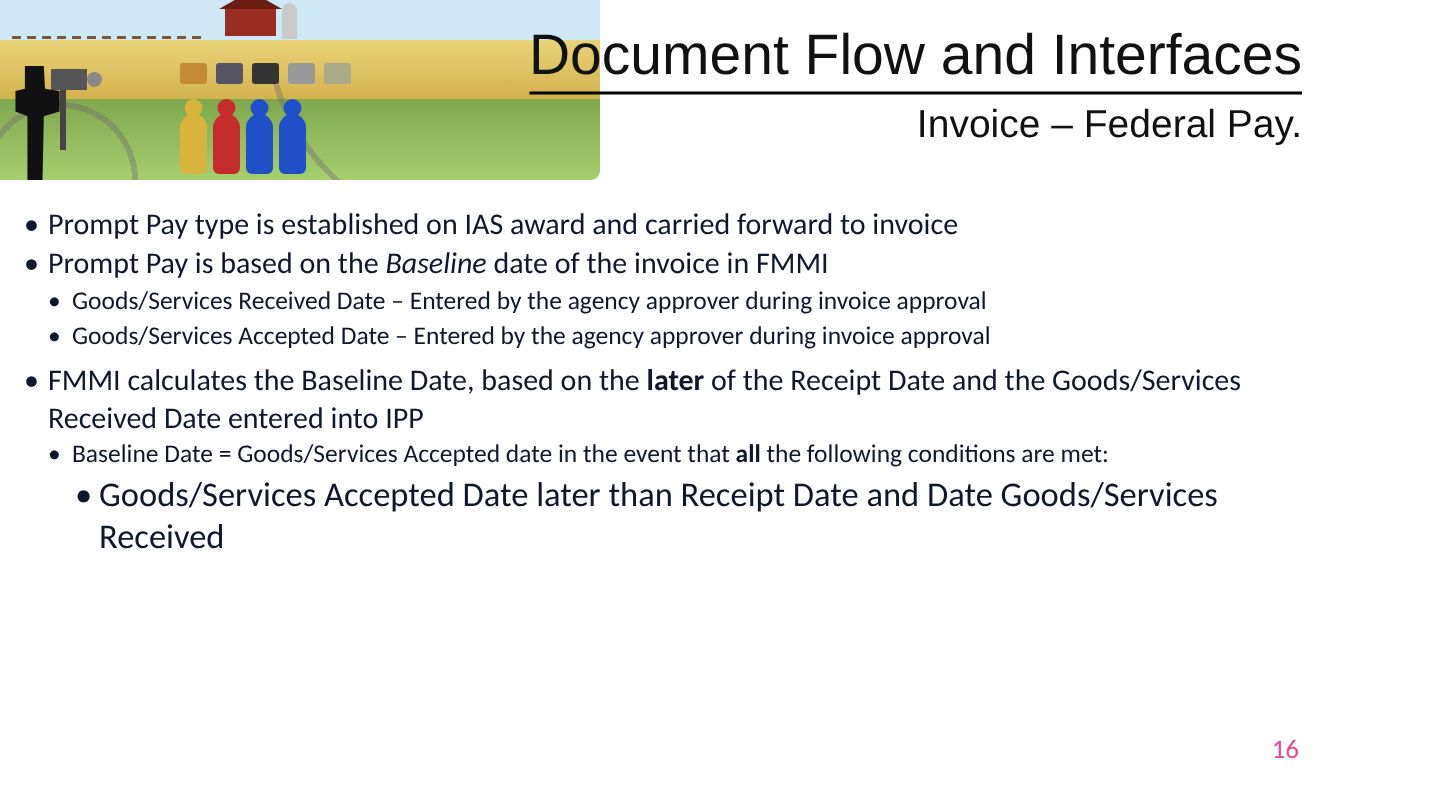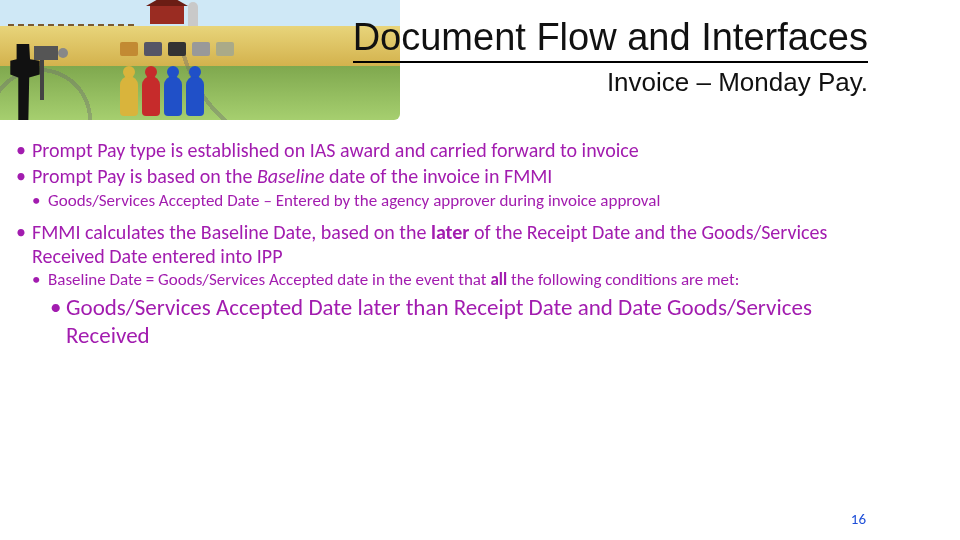--- a/index.html
+++ b/index.html
@@ -40,34 +40,34 @@
   .ico{width:18px;height:14px;background:#777;border-radius:2px}
   .ico:nth-child(1){background:#c28a33}.ico:nth-child(2){background:#556}.ico:nth-child(3){background:#333}
   .ico:nth-child(4){background:#999}.ico:nth-child(5){background:#aa8}
 
   
   .titleblock{position:absolute;right:20px;top:16px;text-align:right}
   .title{font-family:Arial,Helvetica,sans-serif;font-size:38px;color:#111;border-bottom:2px solid #000;padding-bottom:2px}
   .subtitle{font-family:Arial,Helvetica,sans-serif;font-size:26px;color:#111;margin-top:4px}
 
   
-  .body{position:absolute;left:10px;right:14px;top:138px;color:#a21caf;font-size:20px;line-height:1.22}
+  .body{position:absolute;left:10px;right:14px;top:138px;color:#0f172a;font-size:20px;line-height:1.22}
   ul{list-style:none}
   .body li{position:relative;padding-left:22px;margin-bottom:2px}
   .body li::before{content:"•";position:absolute;left:6px;top:0}
   .body ul ul{margin-top:1px}
   .body ul ul li{font-size:17px;padding-left:38px}
   .body ul ul li::before{left:22px}
   .body ul ul ul li{font-size:23px;padding-left:56px}
   .body ul ul ul li::before{left:40px}
   .em{font-style:italic}
   .b{font-weight:700}
   .gap{height:6px}
 
-  .pagenum{position:absolute;right:22px;bottom:12px;color:#1d4ed8;font-size:15px}
+  .pagenum{position:absolute;right:22px;bottom:30px;color:#ec4899;font-size:18px}
 </style>
 </head>
 <body>
 
 <div class="slide">
 
   <div class="art">
     <div class="road"></div>
     <div class="barn"></div>
     <div class="silo"></div>
@@ -85,30 +85,31 @@
       <div class="person p3"></div>
       <div class="person p4"></div>
     </div>
     <div class="cameraman"></div>
     <div class="cam"></div>
     <div class="lens"></div>
   </div>
 
   <div class="titleblock">
     <div class="title">Document Flow and Interfaces</div>
-    <div class="subtitle">Invoice – Monday Pay.</div>
+    <div class="subtitle">Invoice – Federal Pay.</div>
   </div>
 
   <div class="body">
     <ul>
       <li>Prompt Pay type is established on IAS award and carried forward to invoice</li>
       <li>
         <span>Prompt Pay is based on the </span><span class="em">Baseline</span><span> date of the invoice in FMMI</span>
       </li>
       <ul>
+        <li>Goods/Services Received Date – Entered by the agency approver during invoice approval</li>
         <li>Goods/Services Accepted Date – Entered by the agency approver during invoice approval</li>
       </ul>
     </ul>
     <div class="gap"></div>
     <ul>
       <li>
         <span>FMMI calculates the Baseline Date, based on the </span><span class="b">later</span><span> of the Receipt Date and the Goods/Services Received Date entered into IPP</span>
       </li>
       <ul>
         <li>

